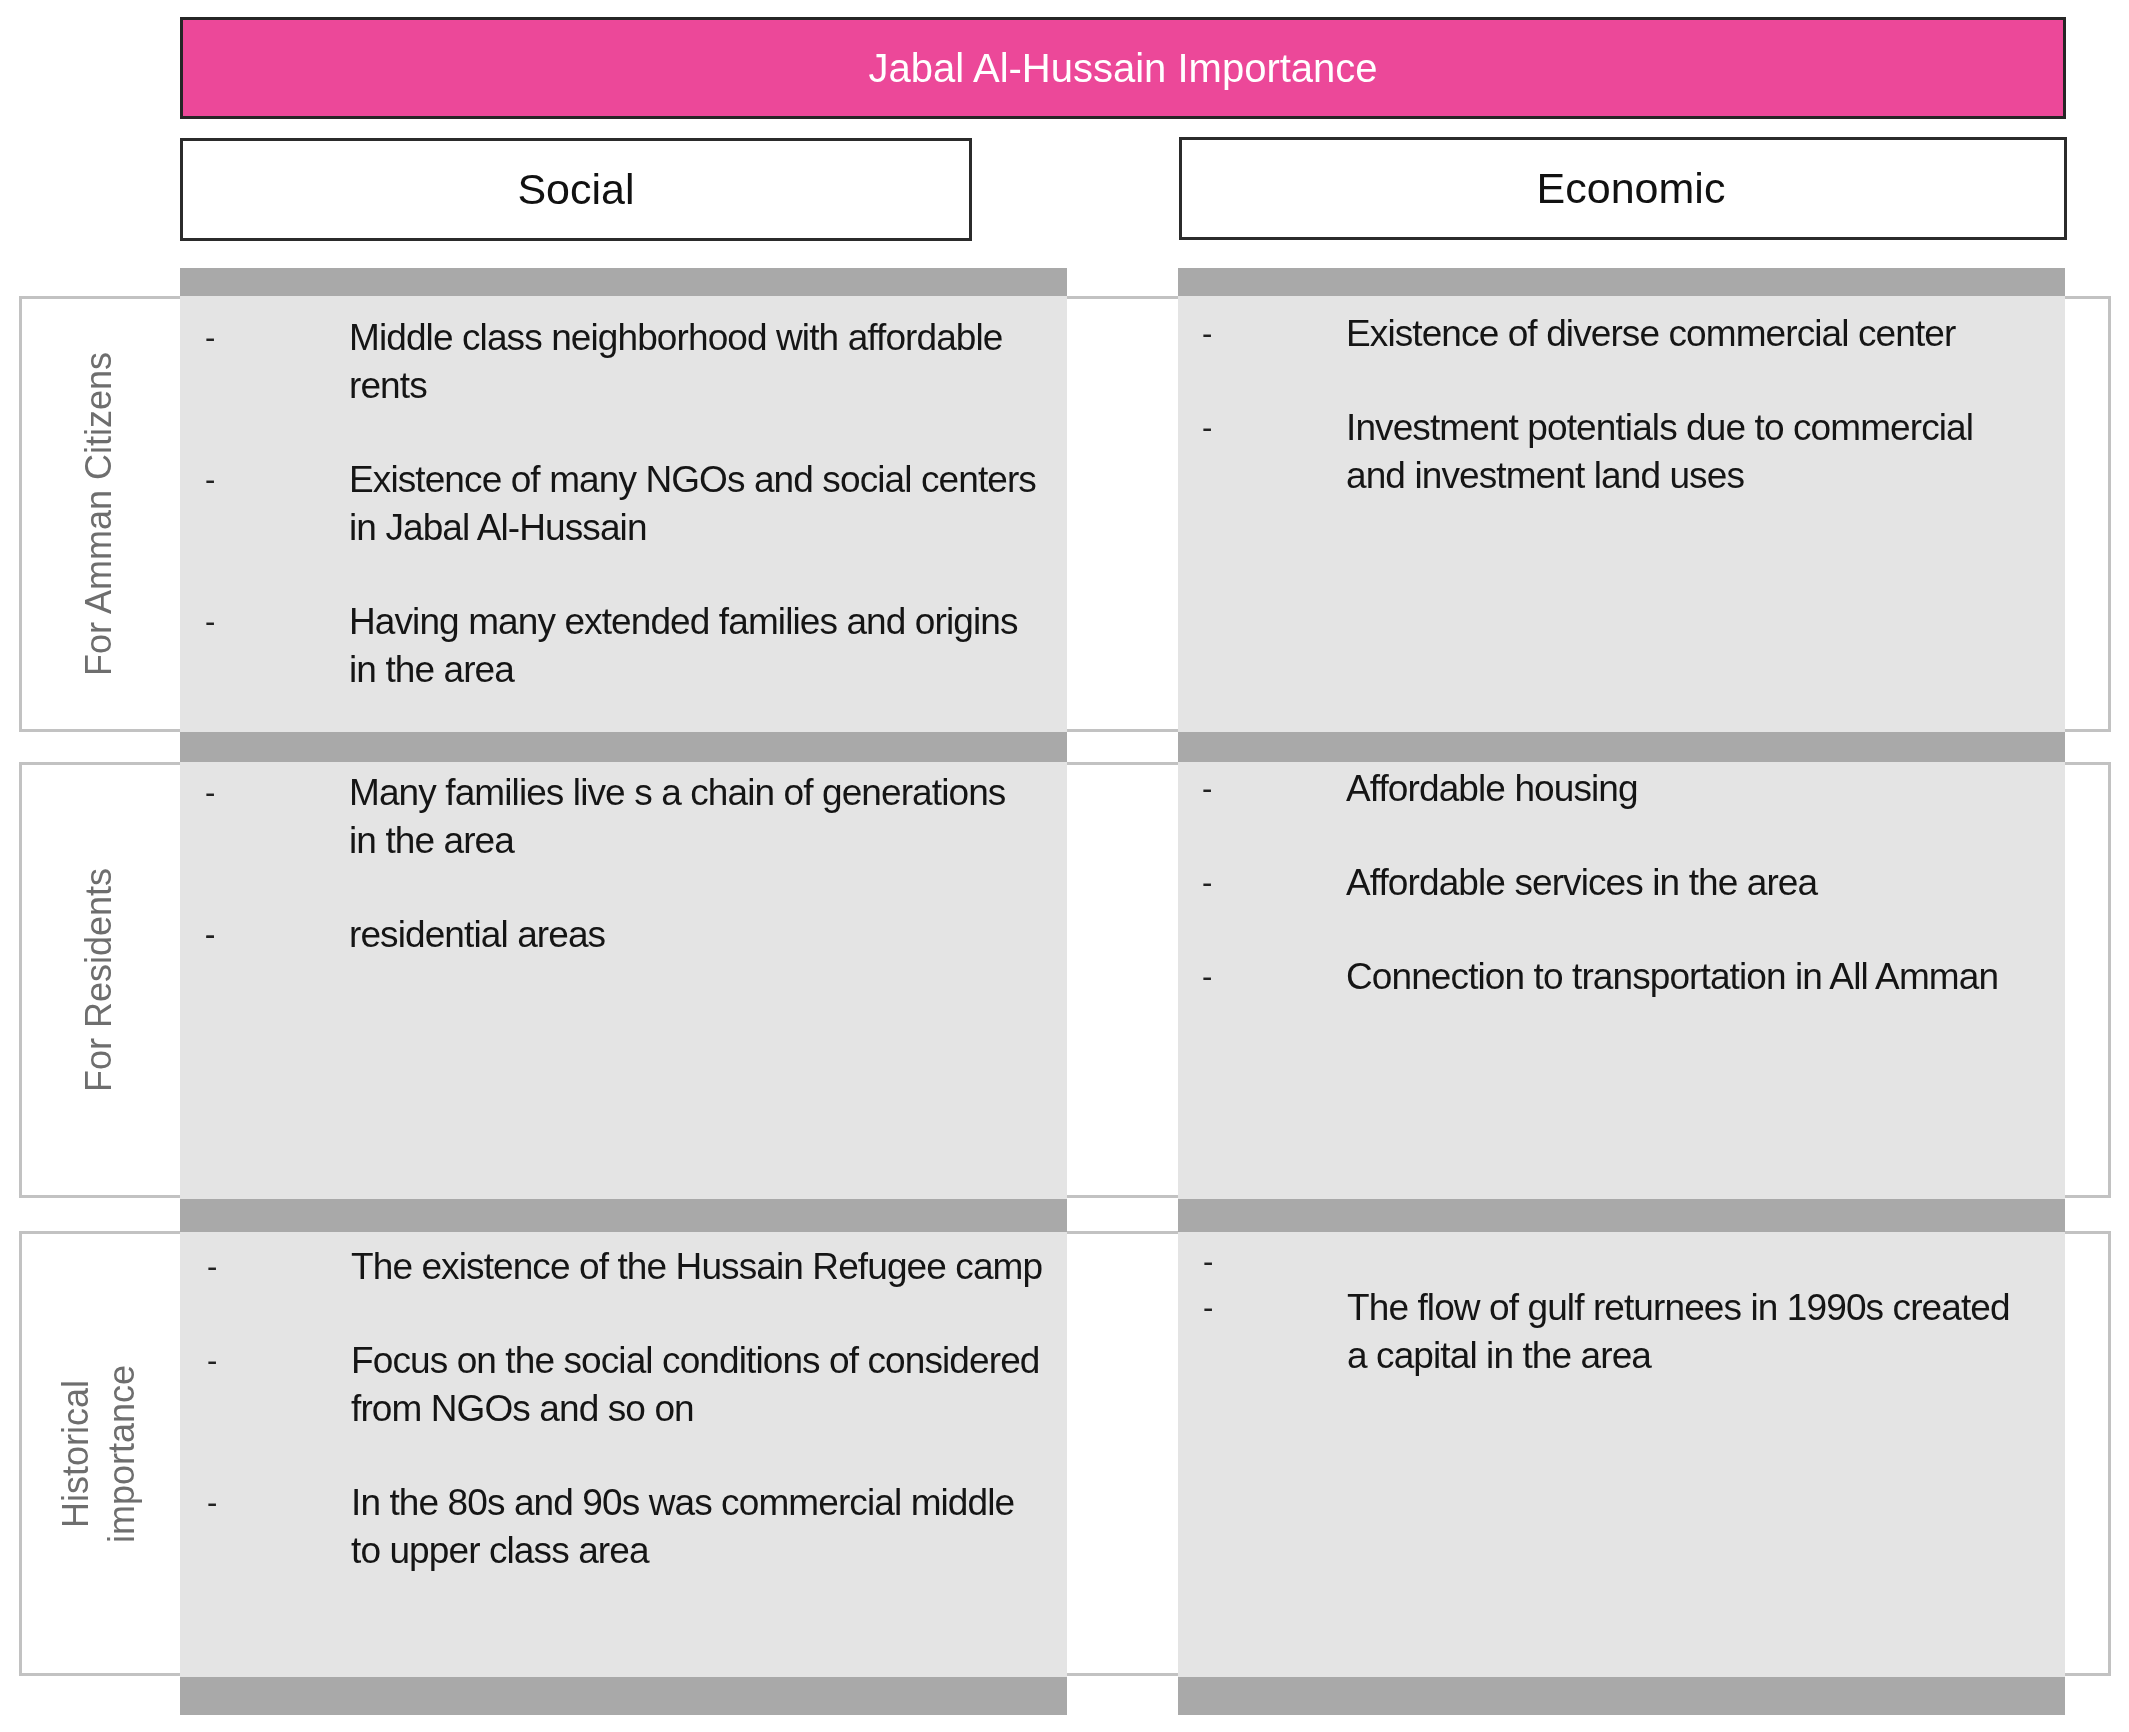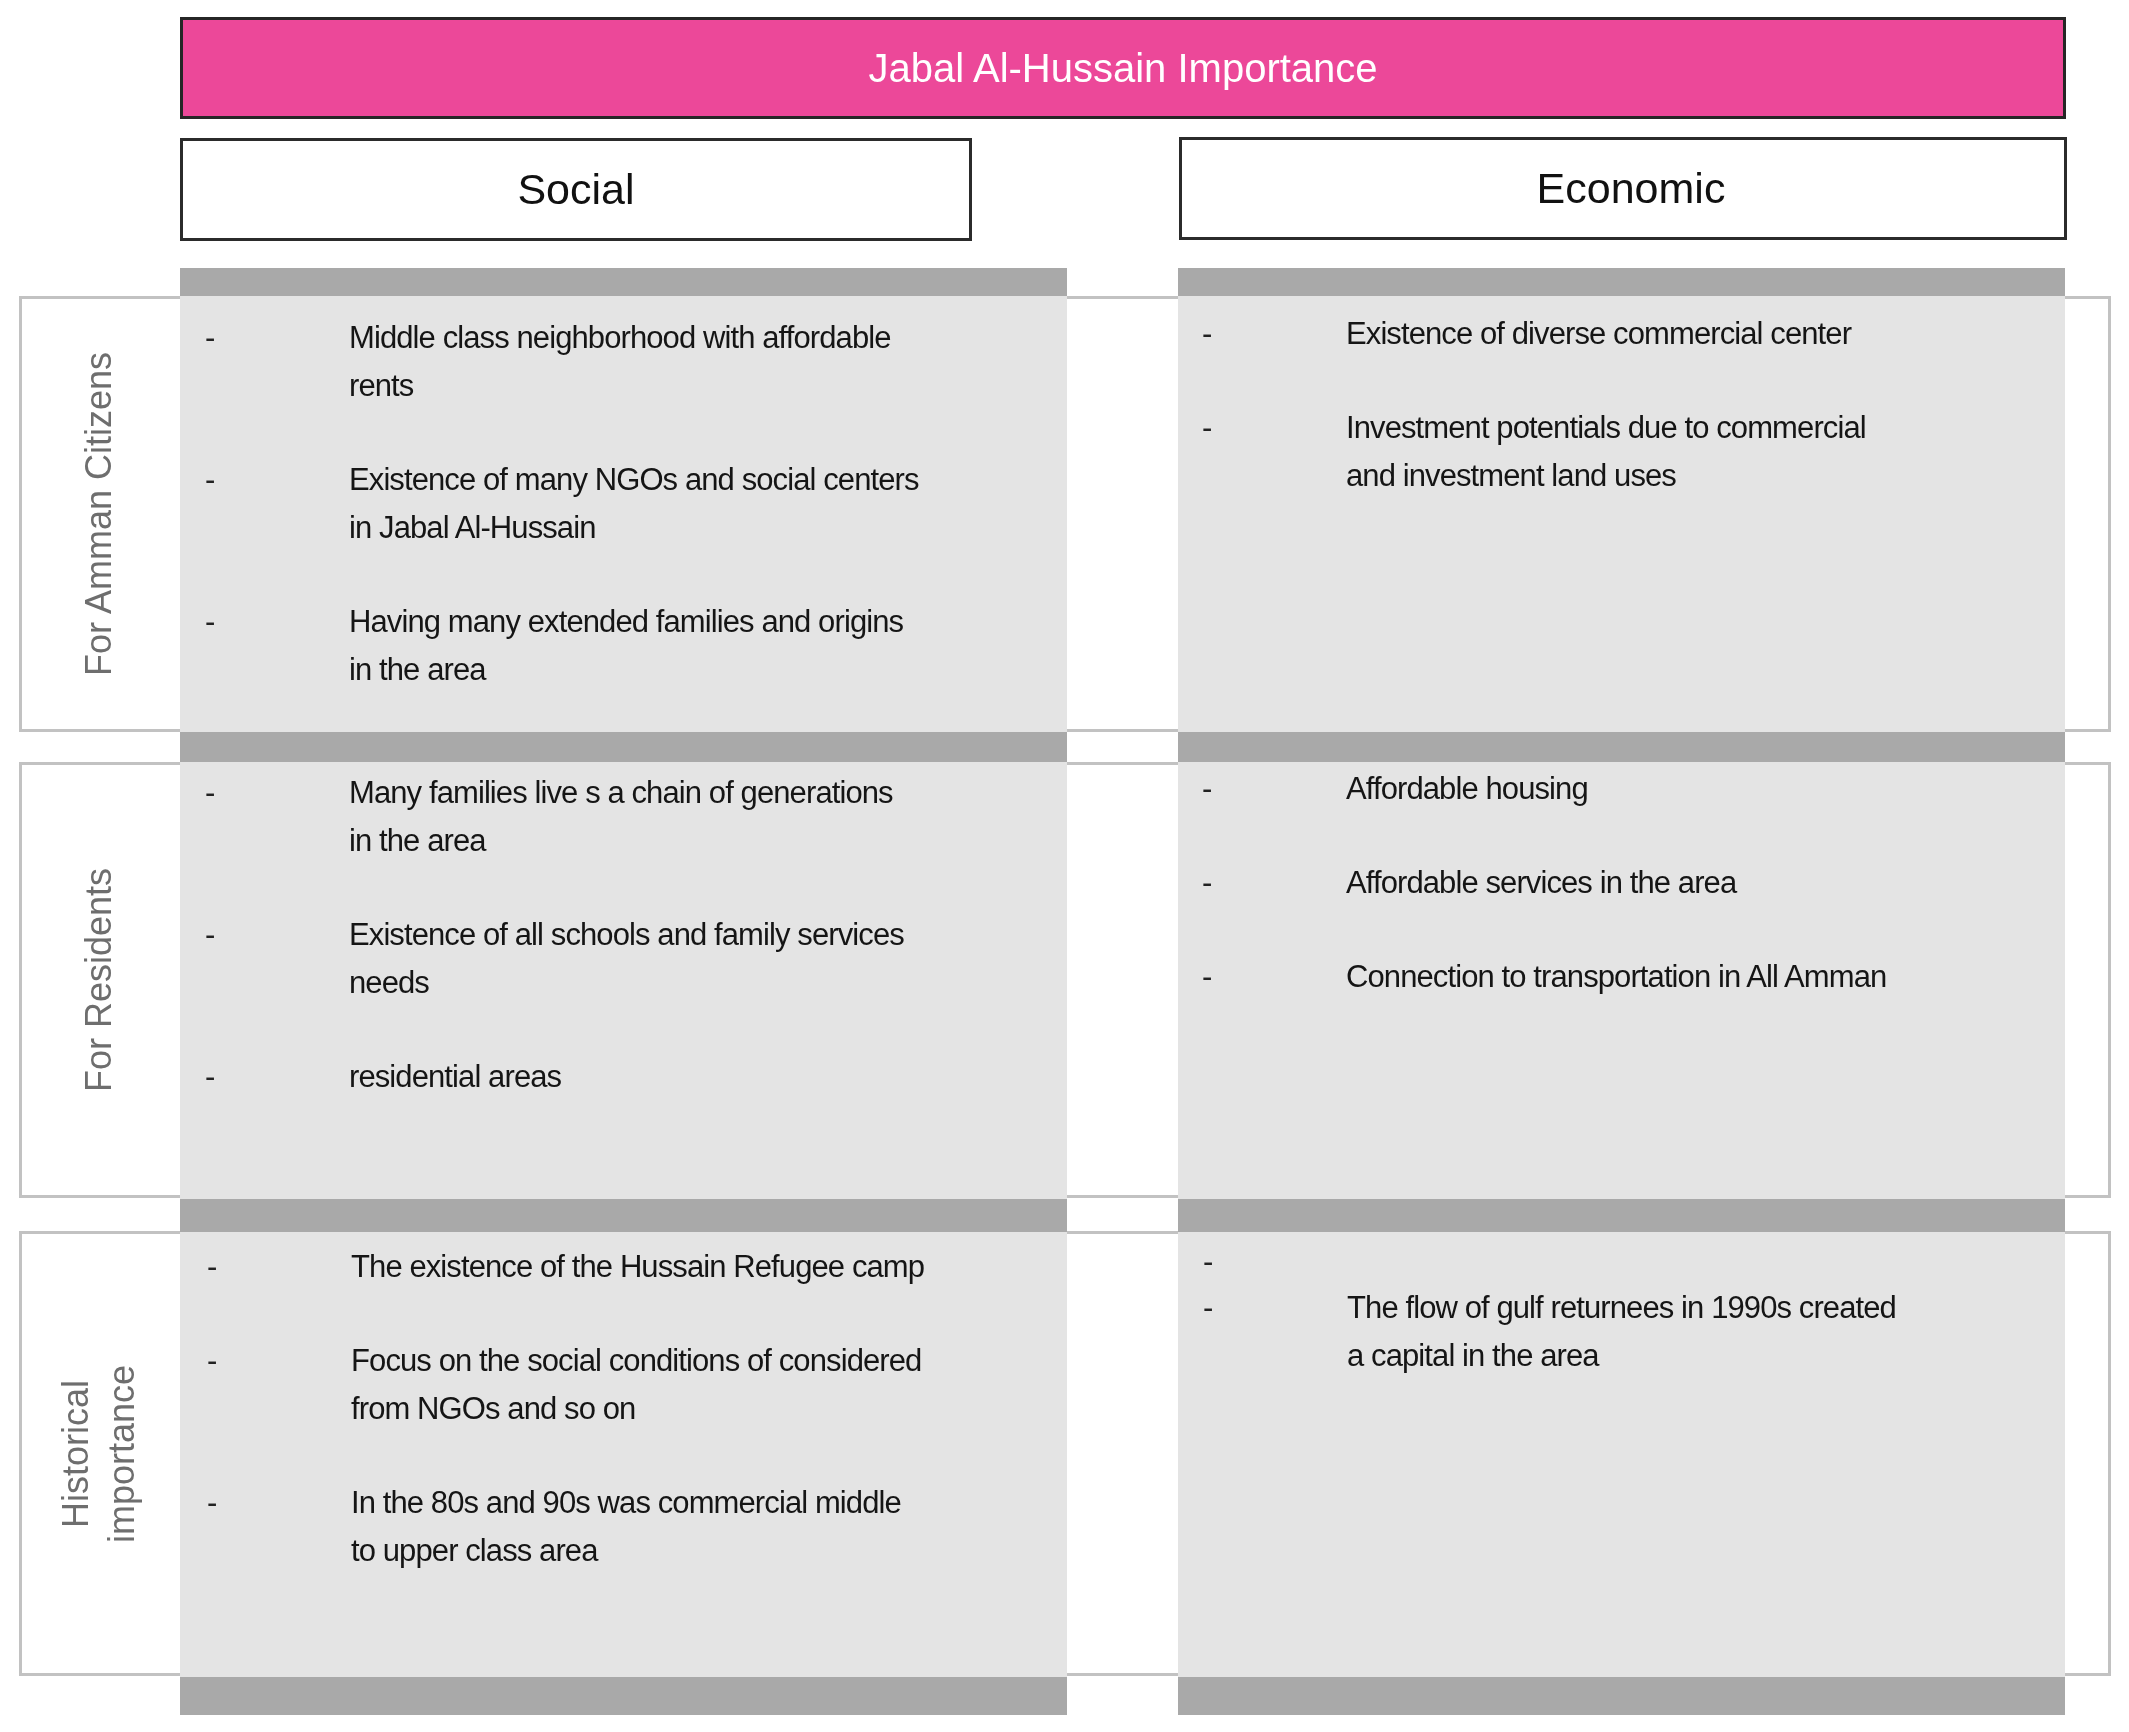--- a/index.html
+++ b/index.html
@@ -18,21 +18,21 @@
   .rowbox { position:absolute; left:19px; width:2092px; border:3px solid #c2c2c2;
             box-sizing:border-box; }
   .rowlabel { position:absolute; left:19px; width:161px; display:flex;
               align-items:center; justify-content:center; }
   .rowlabel span { display:block; transform:rotate(-90deg); white-space:nowrap;
                    color:#6e6e6e; font-size:36px; line-height:46px; text-align:center; }
   .cell { position:absolute; }
   .item { position:relative; margin-bottom:46px; }
   .dash { position:absolute; left:0; top:0; width:12px; line-height:48px;
           font-size:31px; color:#222; }
-  .itext { margin-left:144px; font-size:31px; line-height:48px; color:#151515;
+  .itext { margin-left:144px; font-size:37px; line-height:48px; color:#151515;
            letter-spacing:-0.9px; }
   .itext .ln { display:block; white-space:nowrap; }
 </style>
 </head>
 <body>
 
 <div class="title">
   <span>Jabal Al-Hussain Importance</span>
 </div>
 
@@ -119,24 +119,20 @@
 <div class="cell" style="left:205px;top:769px;width:857px;">
   <div class="item">
     <span class="dash">-</span>
     <div class="itext">
         <span class="ln">Many families live s a chain of generations</span>
         <span class="ln">in the area</span>
       </div>
   </div>
   <div class="item">
     <span class="dash">-</span>
-    <div class="itext">
-        <span class="ln">Existence of all schools and family services</span>
-        <span class="ln">needs</span>
-      </div>
   </div>
   <div class="item">
     <span class="dash">-</span>
     <div class="itext">
         <span class="ln">residential areas</span>
       </div>
   </div>
 </div>
 <div class="cell" style="left:1202px;top:765px;width:857px;">
   <div class="item">

